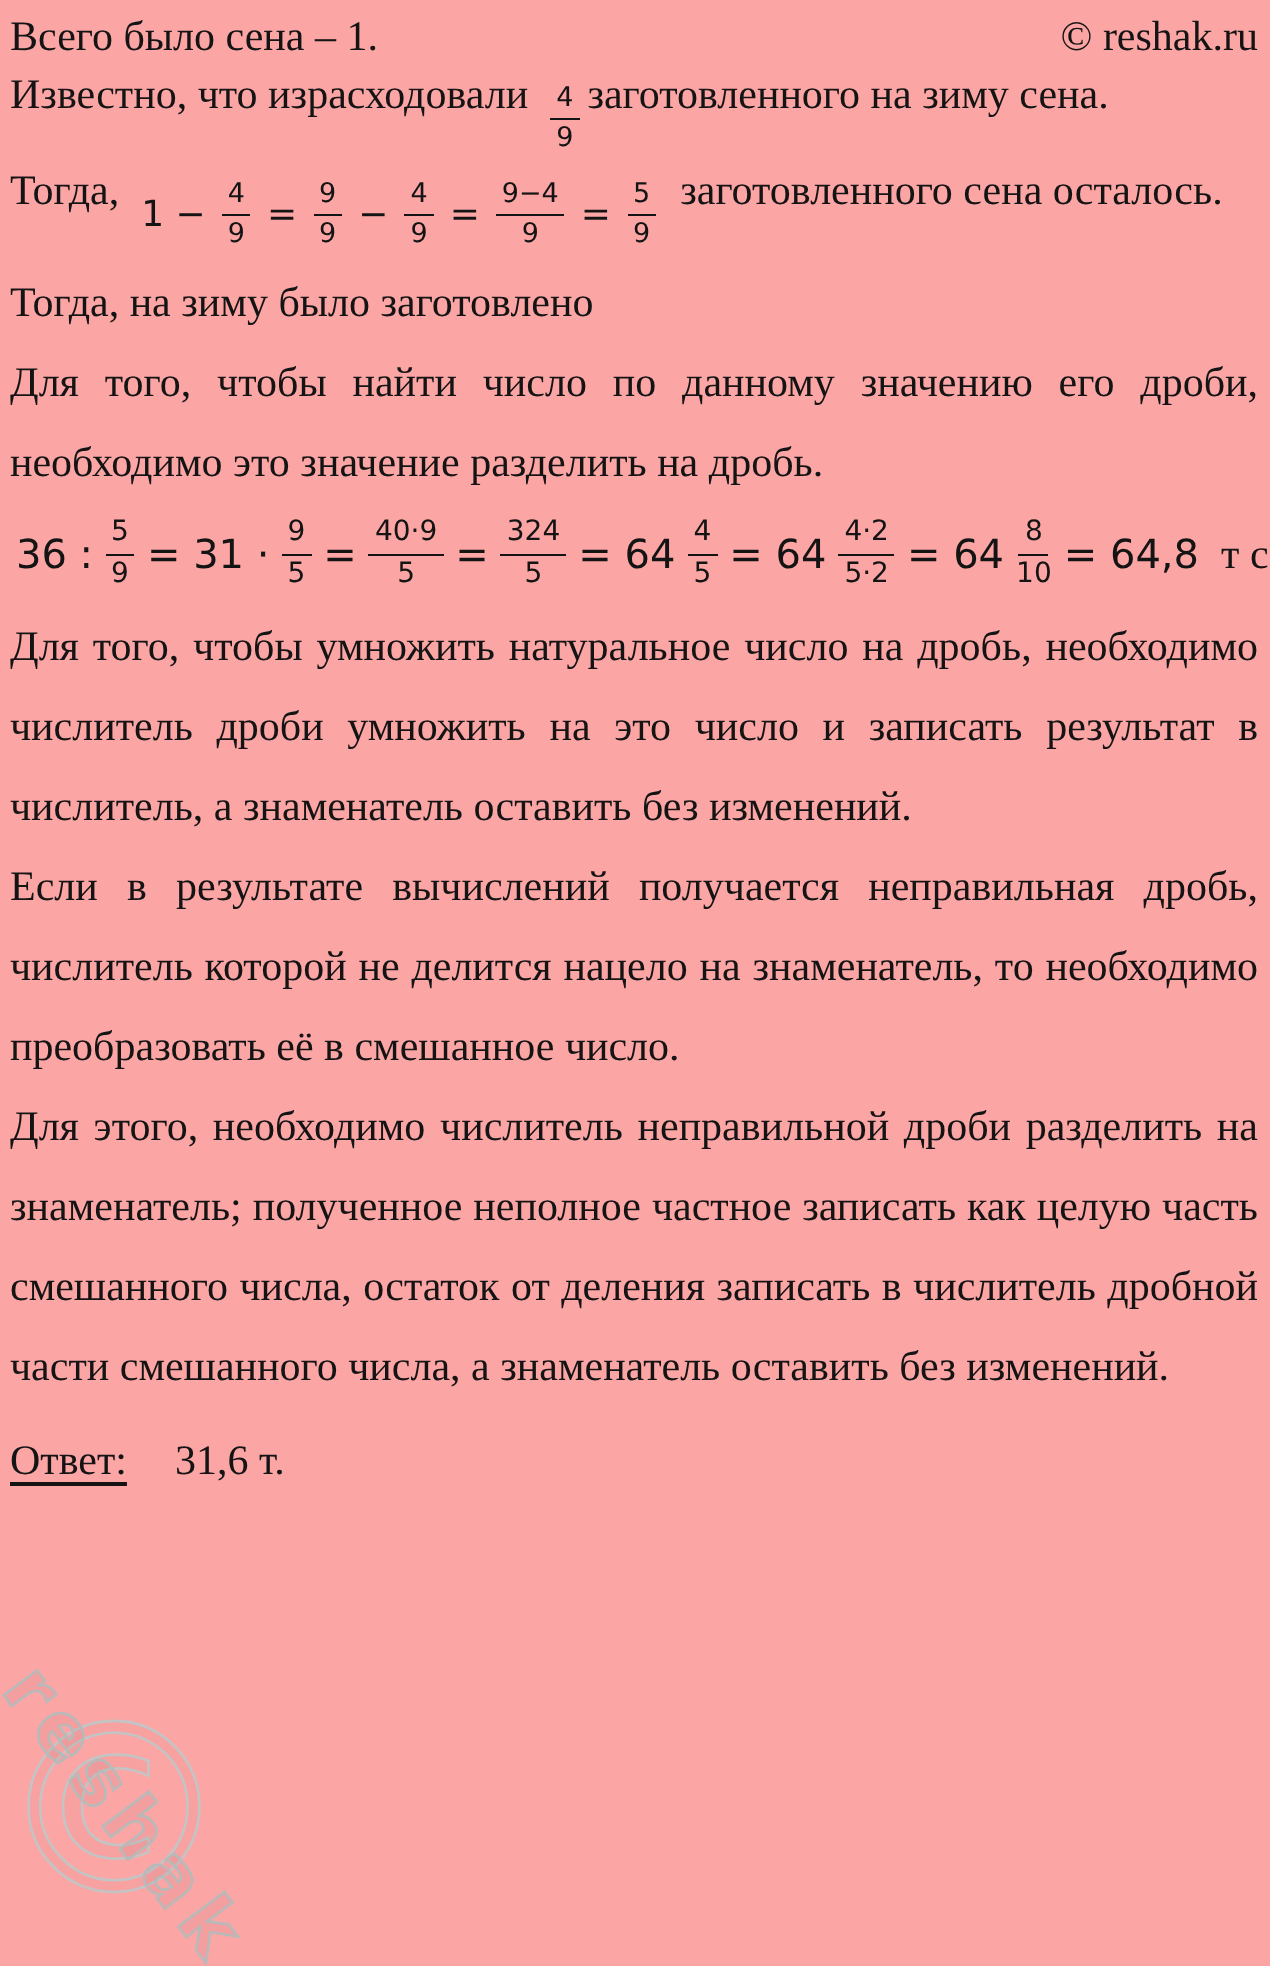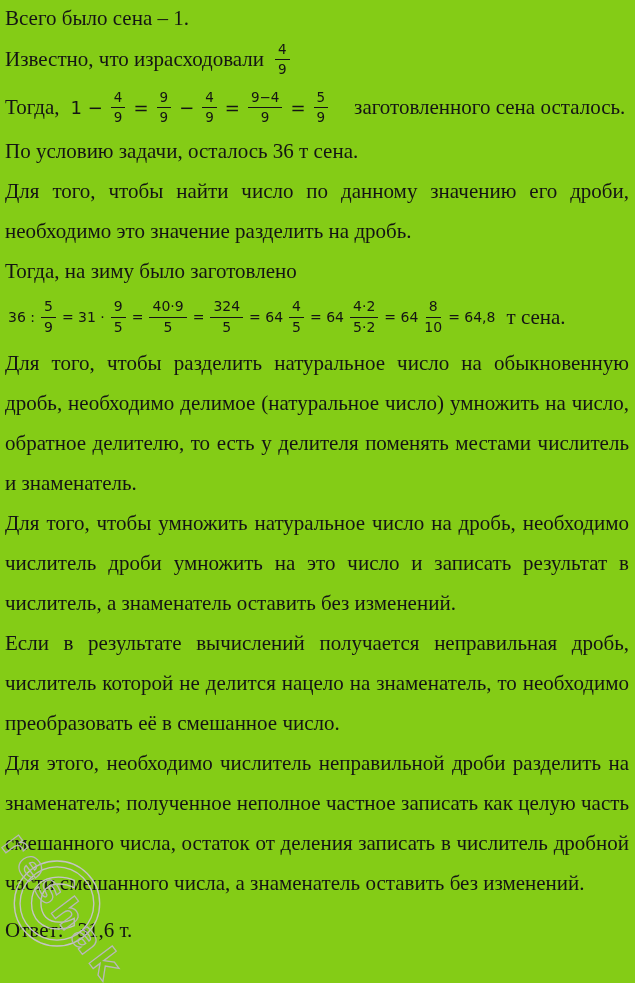--- a/index.html
+++ b/index.html
@@ -2,56 +2,55 @@
 <html lang="ru"><head>
 <meta charset="utf-8">
 <style>
   html, body { margin: 0; padding: 0; background: #ffffff; }
   .page {
     position: relative;
     width: 635px;
     height: 983px;
     box-sizing: border-box;
     padding: 3px 6px 0 5px;
-    background: #84cc16;
+    background: #fca5a5;
     color: #141414;
     font-family: "Liberation Serif", serif;
     font-size: 21px;
     overflow: hidden;
   }
   .header-row {
     display: flex;
     justify-content: space-between;
     align-items: baseline;
     line-height: 30px;
     height: 32px;
   }
   p.text {
     margin: 0;
     text-align: justify;
     line-height: 40px;
   }
   p.single { text-align: left; }
   .math-line {
     display: flex;
-    align-items: center;
     margin: 0;
     min-height: 48px;
     white-space: nowrap;
   }
   .eq-line { min-height: 52px; }
   .stext { margin-right: 7px; }
   .formula { display: inline-flex; align-items: center; }
   .formula .mtext {
     font-family: "DejaVu Sans", sans-serif;
     font-size: 18px;
     margin: 0 4px;
     white-space: pre;
   }
-  .eq-line .formula .mtext { font-size: 14px; margin: 0 3px; }
+  .eq-line .formula .mtext { font-size: 20px; margin: 0 3px; }
   .formula .rtext {
     font-family: "Liberation Serif", serif;
     font-size: 21px;
     margin-left: 8px;
     white-space: pre;
   }
   .frac {
     display: inline-flex;
     flex-direction: column;
     align-items: center;
@@ -66,23 +65,24 @@
     padding: 0 3px 1px 3px;
     border-bottom: 1.4px solid #141414;
   }
   .frac .fden { display: block; padding-top: 1px; }
   .answer-line {
     margin: 0;
     margin-top: 8px;
     line-height: 38px;
   }
   .answer-label {
+    text-decoration: underline;
     text-underline-offset: 4px;
     text-decoration-thickness: 1.5px;
-    margin-right: 14px;
+    margin-right: 24px;
   }
   .watermark {
     position: absolute;
     left: 0;
     top: 818px;
     width: 230px;
     height: 165px;
     pointer-events: none;
     overflow: visible;
   }
@@ -111,30 +111,32 @@
     -webkit-text-stroke: 1.3px #c4c4c4;
   }
 </style>
 </head>
 <body>
 
 <div class="page">
 
   <div class="header-row">
     <span>Всего было сена – 1.</span>
+    <span>© reshak.ru</span>
   </div>
 
   <div class="math-line">
     <span class="stext">Известно, что израсходовали</span>
     <span class="formula">
         <span class="frac">
           <span class="fnum">4</span>
           <span class="fden">9</span>
         </span>
       </span>
+    <span class="stext">заготовленного на зиму сена.</span>
   </div>
 
   <div class="math-line">
     <span class="stext">Тогда,</span>
     <span class="formula">
         <span class="mtext">1 −</span>
         <span class="frac">
           <span class="fnum">4</span>
           <span class="fden">9</span>
         </span>
@@ -152,28 +154,27 @@
         <span class="frac">
           <span class="fnum">9−4</span>
           <span class="fden">9</span>
         </span>
         <span class="mtext">=</span>
         <span class="frac">
           <span class="fnum">5</span>
           <span class="fden">9</span>
         </span>
       </span>
-    <span class="stext" style="margin-left:22px;">заготовленного сена осталось.</span>
-  </div>
-
-  <p class="text single">По условию задачи, осталось 36 т сена.</p>
+    <span class="stext" style="margin-left:8px;">заготовленного сена осталось.</span>
+  </div>
+
+
+  <p class="text single">Тогда, на зиму было заготовлено</p>
 
   <p class="text">Для того, чтобы найти число по данному значению его дроби, необходимо это значение разделить на дробь.</p>
-
-  <p class="text single">Тогда, на зиму было заготовлено</p>
 
   <div class="math-line eq-line">
     <span class="formula">
         <span class="mtext">36 :</span>
         <span class="frac">
           <span class="fnum">5</span>
           <span class="fden">9</span>
         </span>
         <span class="mtext">= 31 ·</span>
         <span class="frac">
@@ -203,21 +204,20 @@
         <span class="mtext">= 64</span>
         <span class="frac">
           <span class="fnum">8</span>
           <span class="fden">10</span>
         </span>
         <span class="mtext">= 64,8</span>
         <span class="rtext">т сена.</span>
       </span>
   </div>
 
-  <p class="text">Для того, чтобы разделить натуральное число на обыкновенную дробь, необходимо делимое (натуральное число) умножить на число, обратное делителю, то есть у делителя поменять местами числитель и знаменатель.</p>
 
   <p class="text">Для того, чтобы умножить натуральное число на дробь, необходимо числитель дроби умножить на это число и записать результат в числитель, а знаменатель оставить без изменений.</p>
 
   <p class="text">Если в результате вычислений получается неправильная дробь, числитель которой не делится нацело на знаменатель, то необходимо преобразовать её в смешанное число.</p>
 
   <p class="text">Для этого, необходимо числитель неправильной дроби разделить на знаменатель; полученное неполное частное записать как целую часть смешанного числа, остаток от деления записать в числитель дробной части смешанного числа, а знаменатель оставить без изменений.</p>
 
   <p class="answer-line">
     <span class="answer-label">Ответ:</span><span>31,6 т.</span>
   </p>

